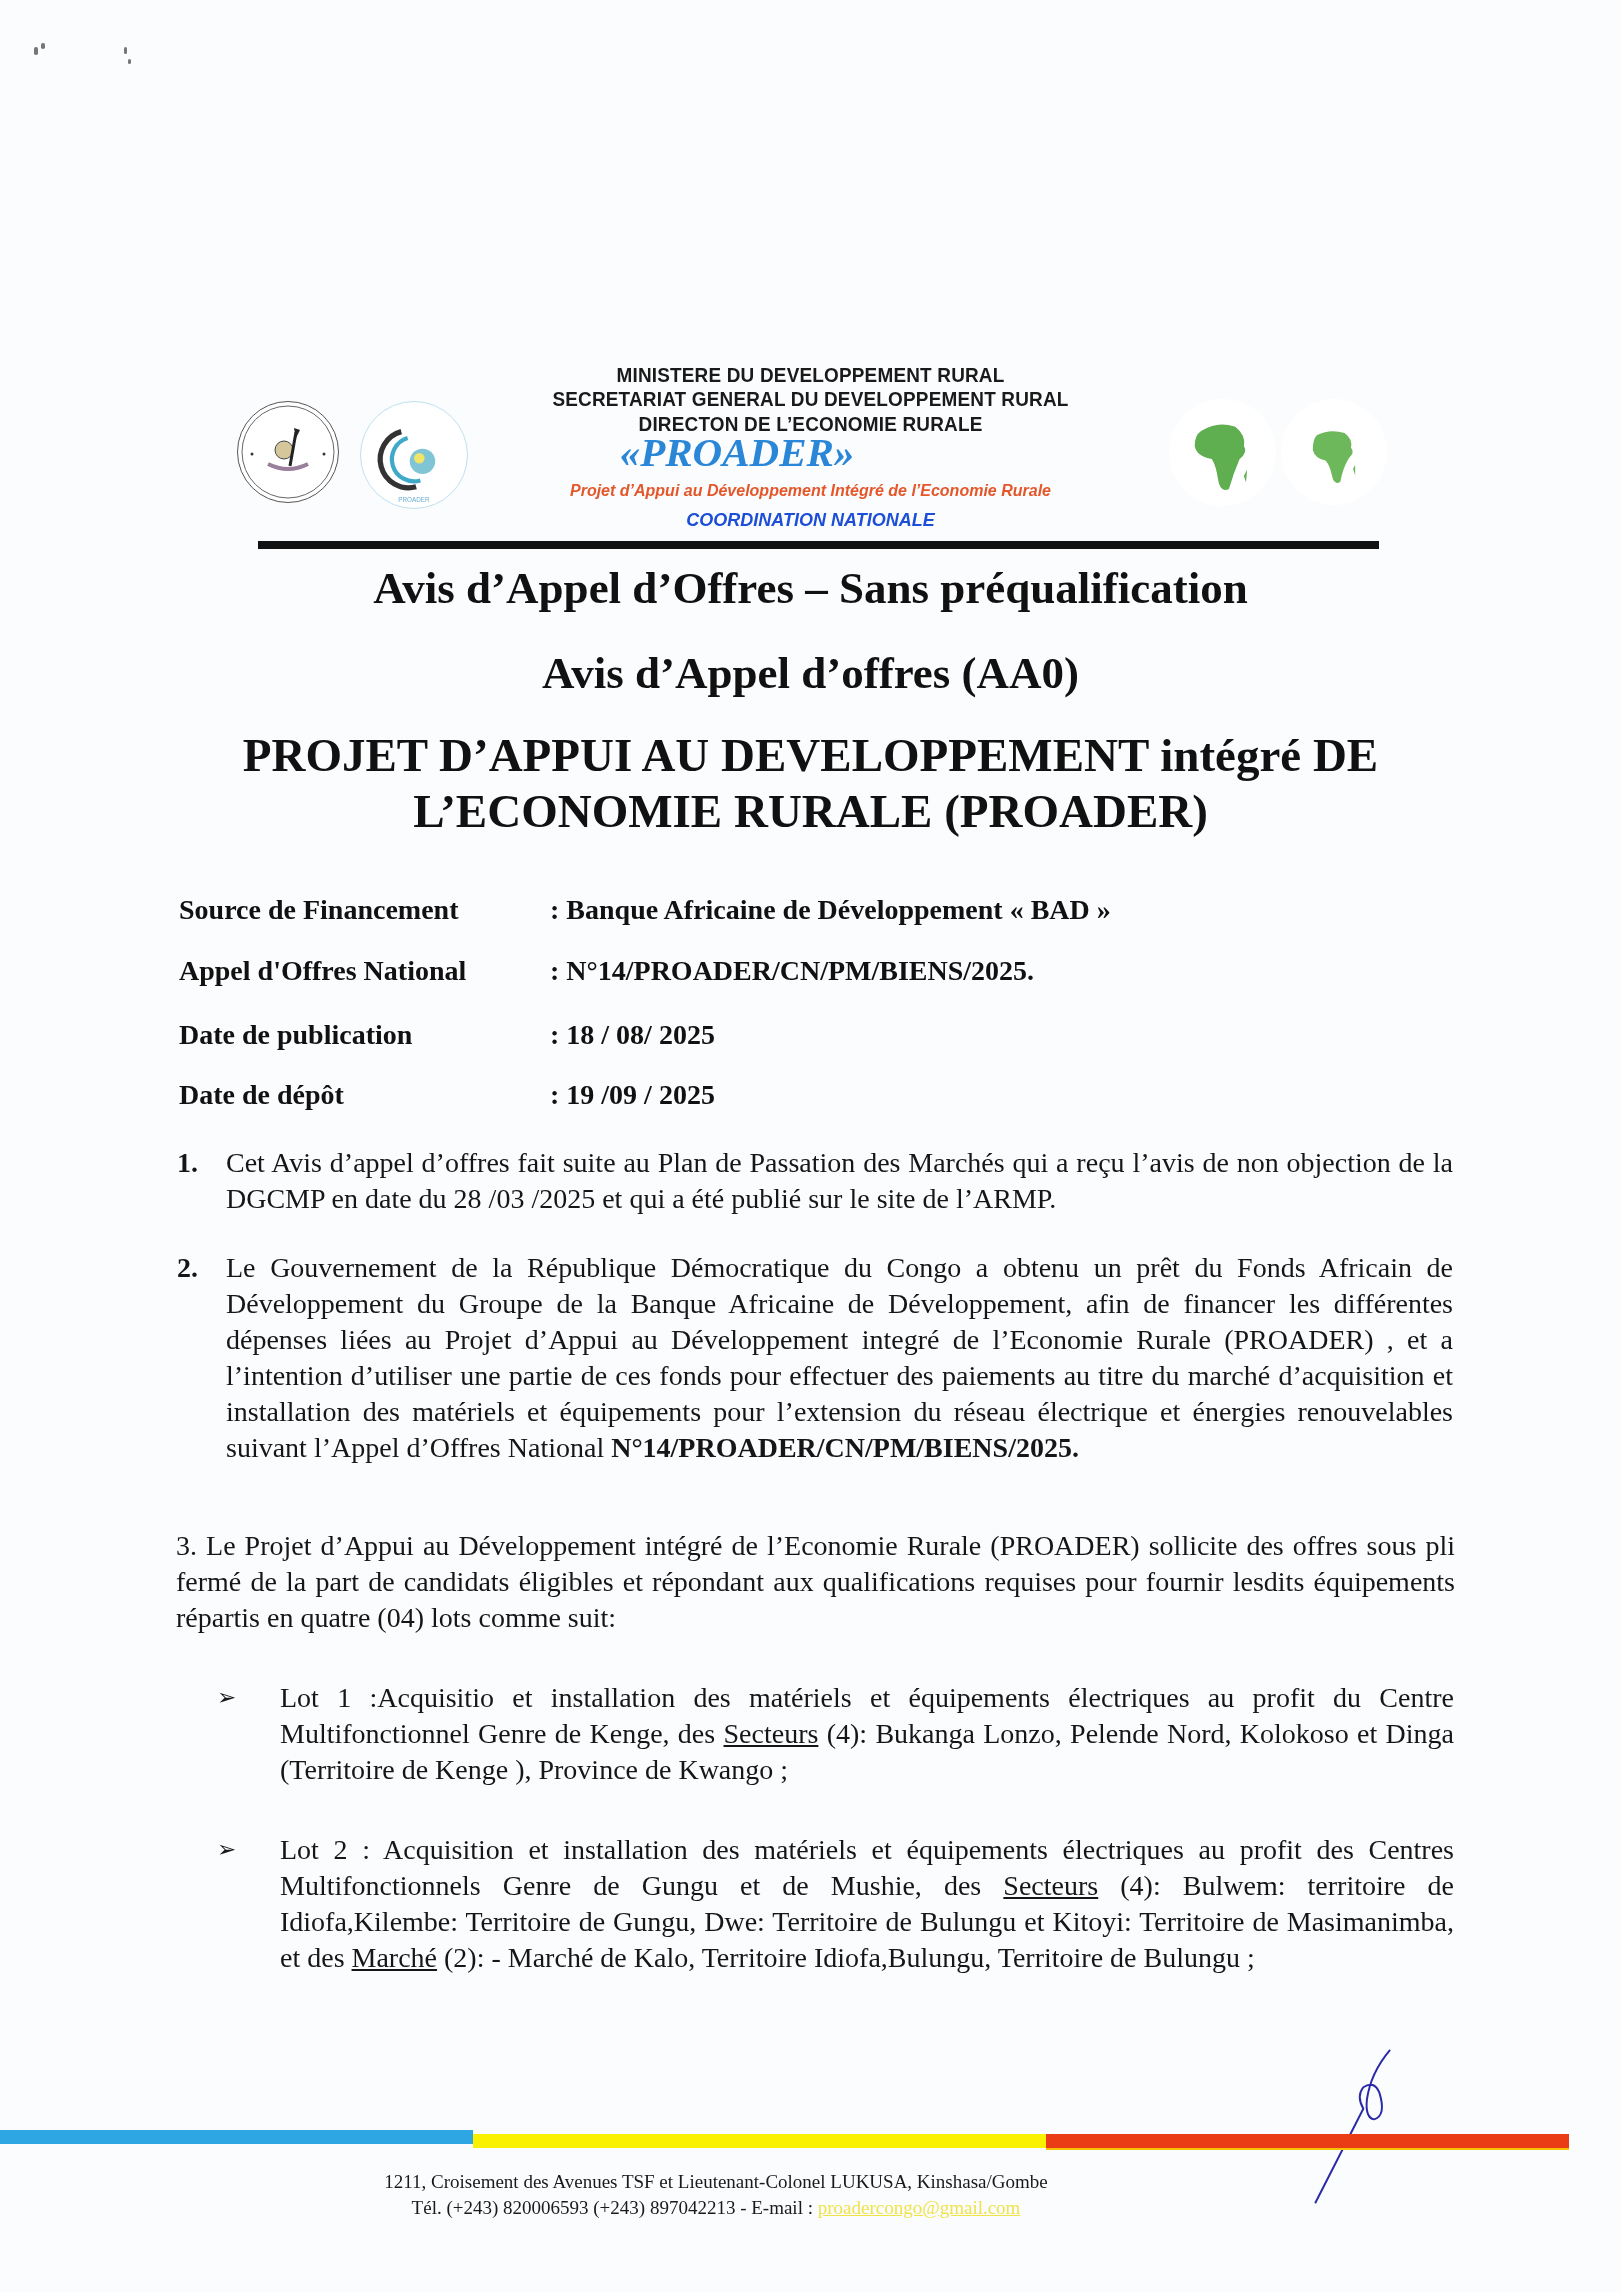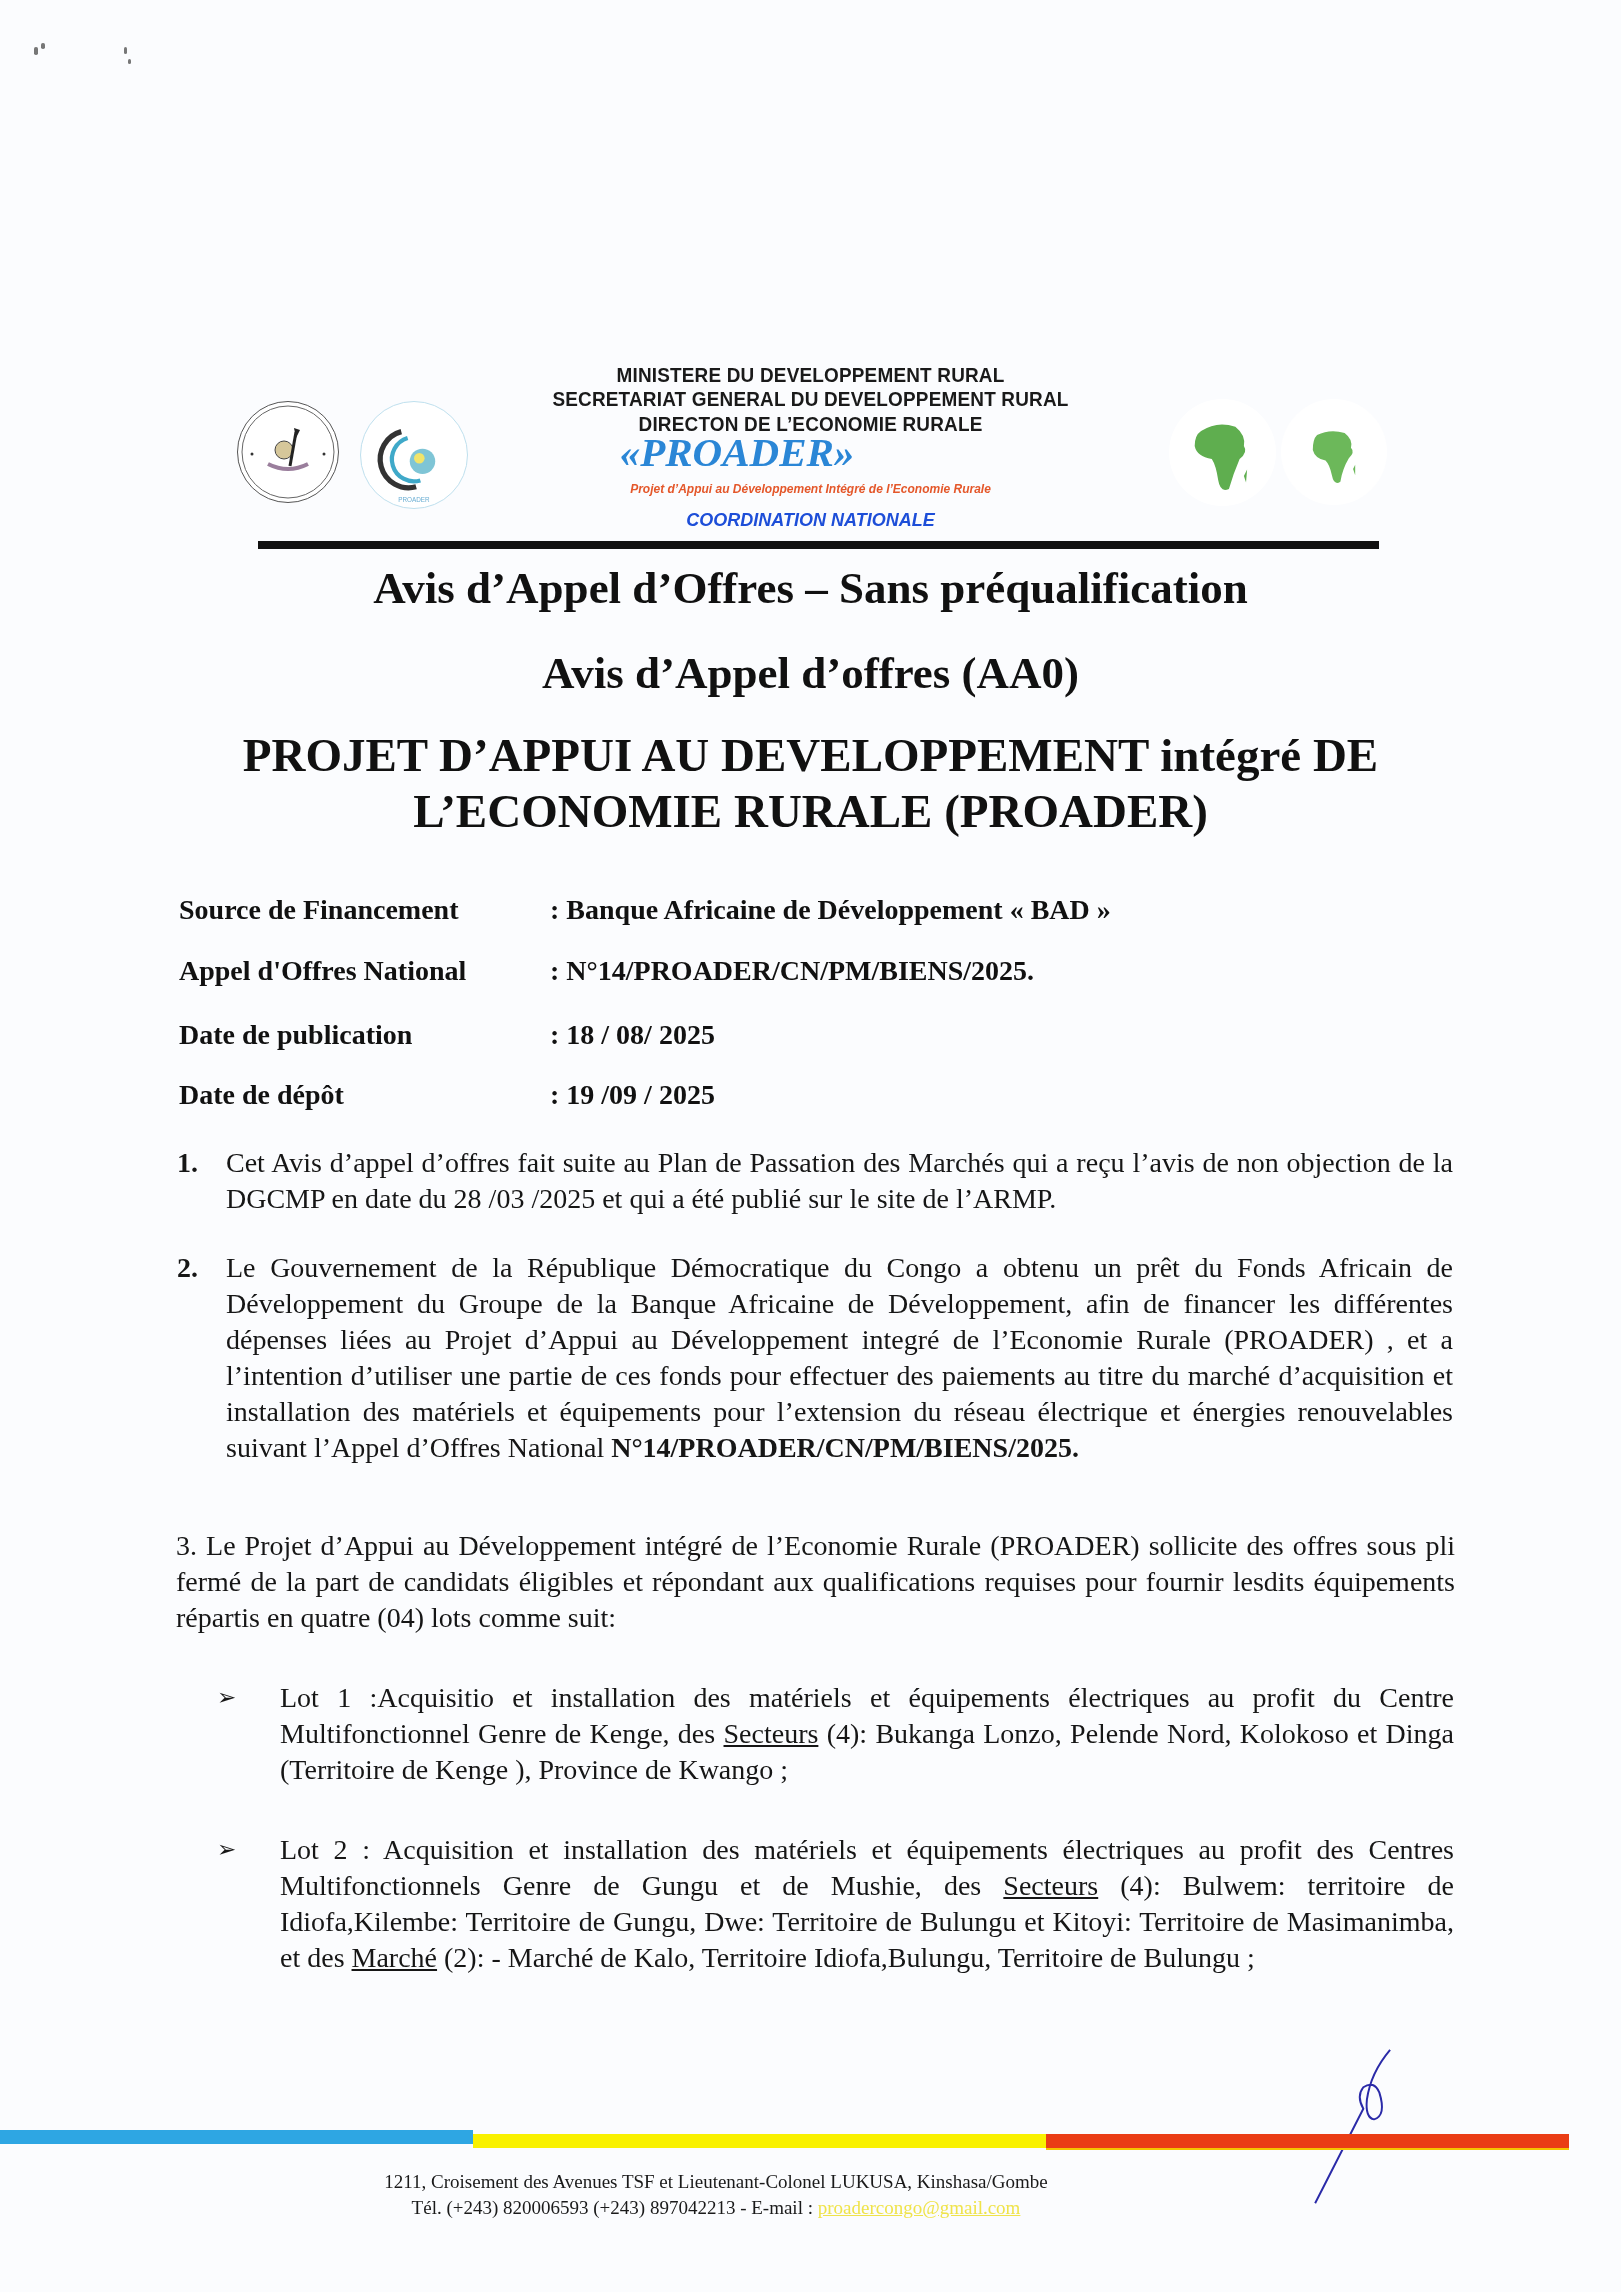--- a/index.html
+++ b/index.html
@@ -9,21 +9,21 @@
     font-family:"Liberation Serif", serif; color:#141414;
   }
   .speck { position:absolute; background:#777; border-radius:1.8px; }
 
   
   .hdr-line { position:absolute; left:0; width:1621px; text-align:center;
     font-family:"Liberation Sans", sans-serif; font-weight:bold; font-size:20.6px; letter-spacing:0.2px; color:#1a1a1a; transform:scaleX(0.92); }
   .proader { position:absolute; left:0; width:1474px; text-align:center;
     font-family:"Liberation Serif", serif; font-style:italic; font-weight:bold; font-size:41px; color:#2a86d6; }
   .proj-sub { position:absolute; left:0; width:1621px; text-align:center;
-    font-family:"Liberation Sans", sans-serif; font-style:italic; font-weight:bold; font-size:12px; color:#e4572a; }
+    font-family:"Liberation Sans", sans-serif; font-style:italic; font-weight:bold; font-size:16px; color:#e4572a; }
   .coord { position:absolute; left:0; width:1621px; text-align:center;
     font-family:"Liberation Sans", sans-serif; font-style:italic; font-weight:bold; font-size:18px; color:#1d4ed8; }
   .rule { position:absolute; left:258px; width:1121px; top:541px; height:8px; background:#111; }
 
   .logo { position:absolute; border-radius:50%; }
   .logo-drc { left:237px; top:401px; width:100px; height:100px; border:1.8px solid #555; background:#fff; }
   .logo-proader { left:360px; top:401px; width:106px; height:106px; border:0.9px solid #bfe0ee; background:#fff; }
   .logo-bad { left:1169px; top:399px; width:107px; height:107px; background:#fff; }
   .logo-fad { left:1281px; top:399px; width:106px; height:106px; background:#fff; }
   .logo svg { width:100%; height:100%; display:block; }

